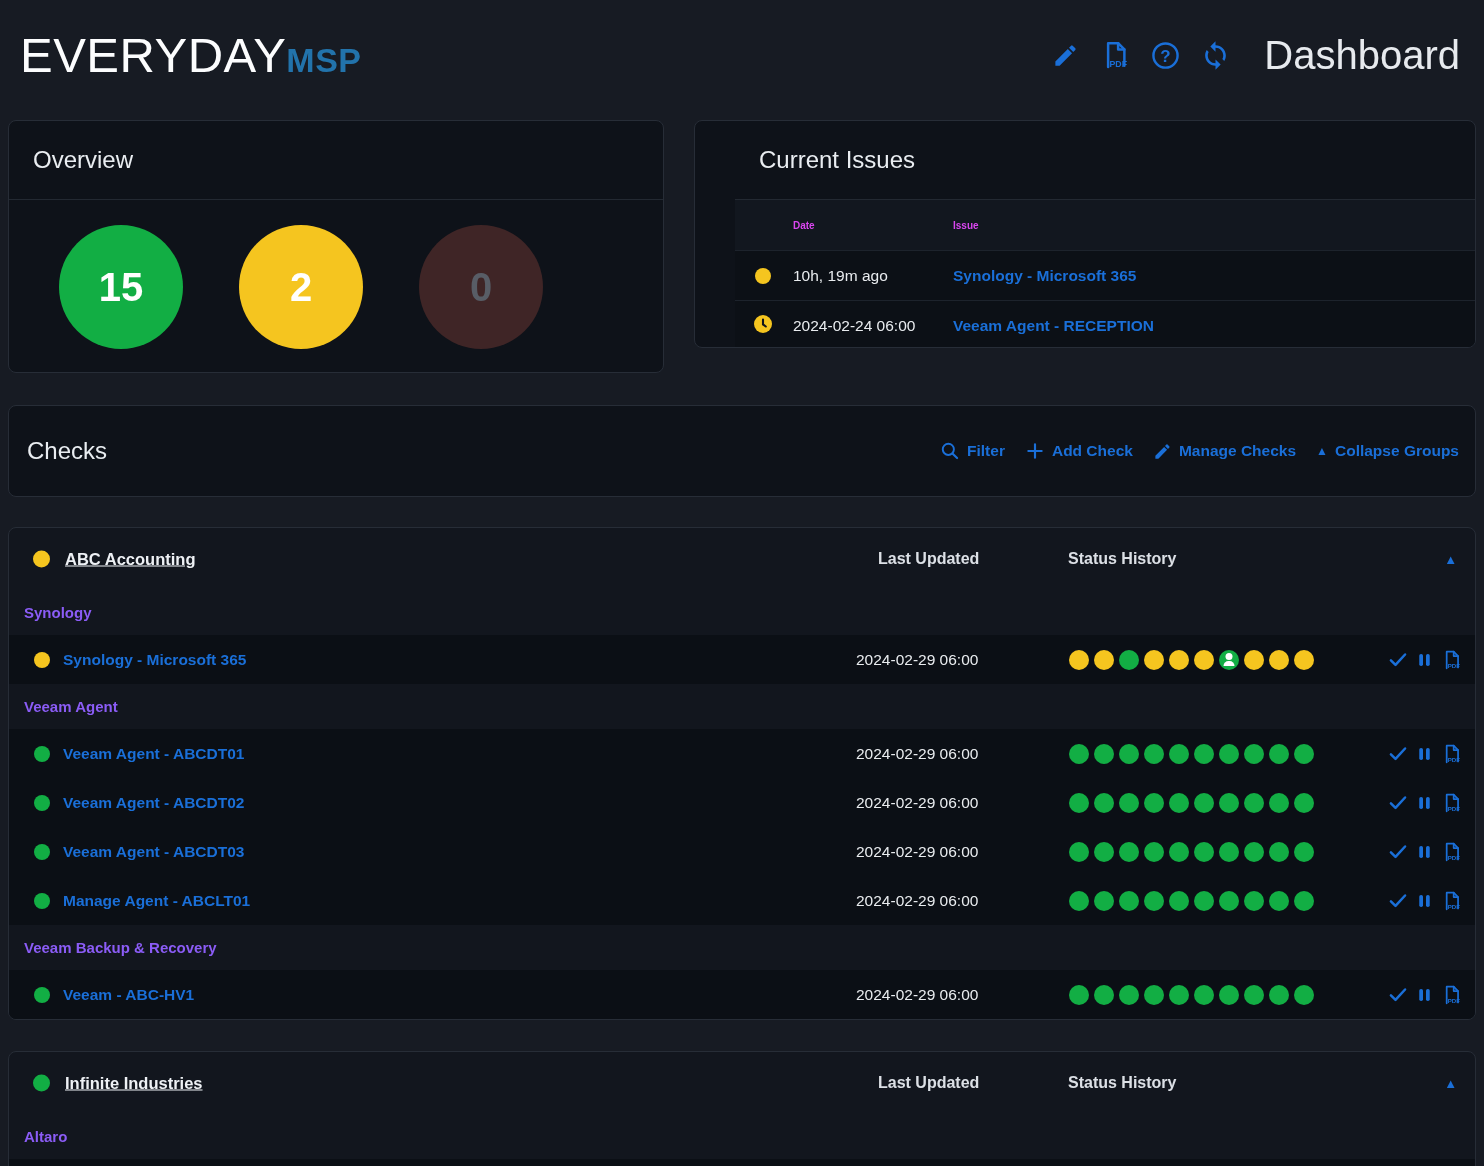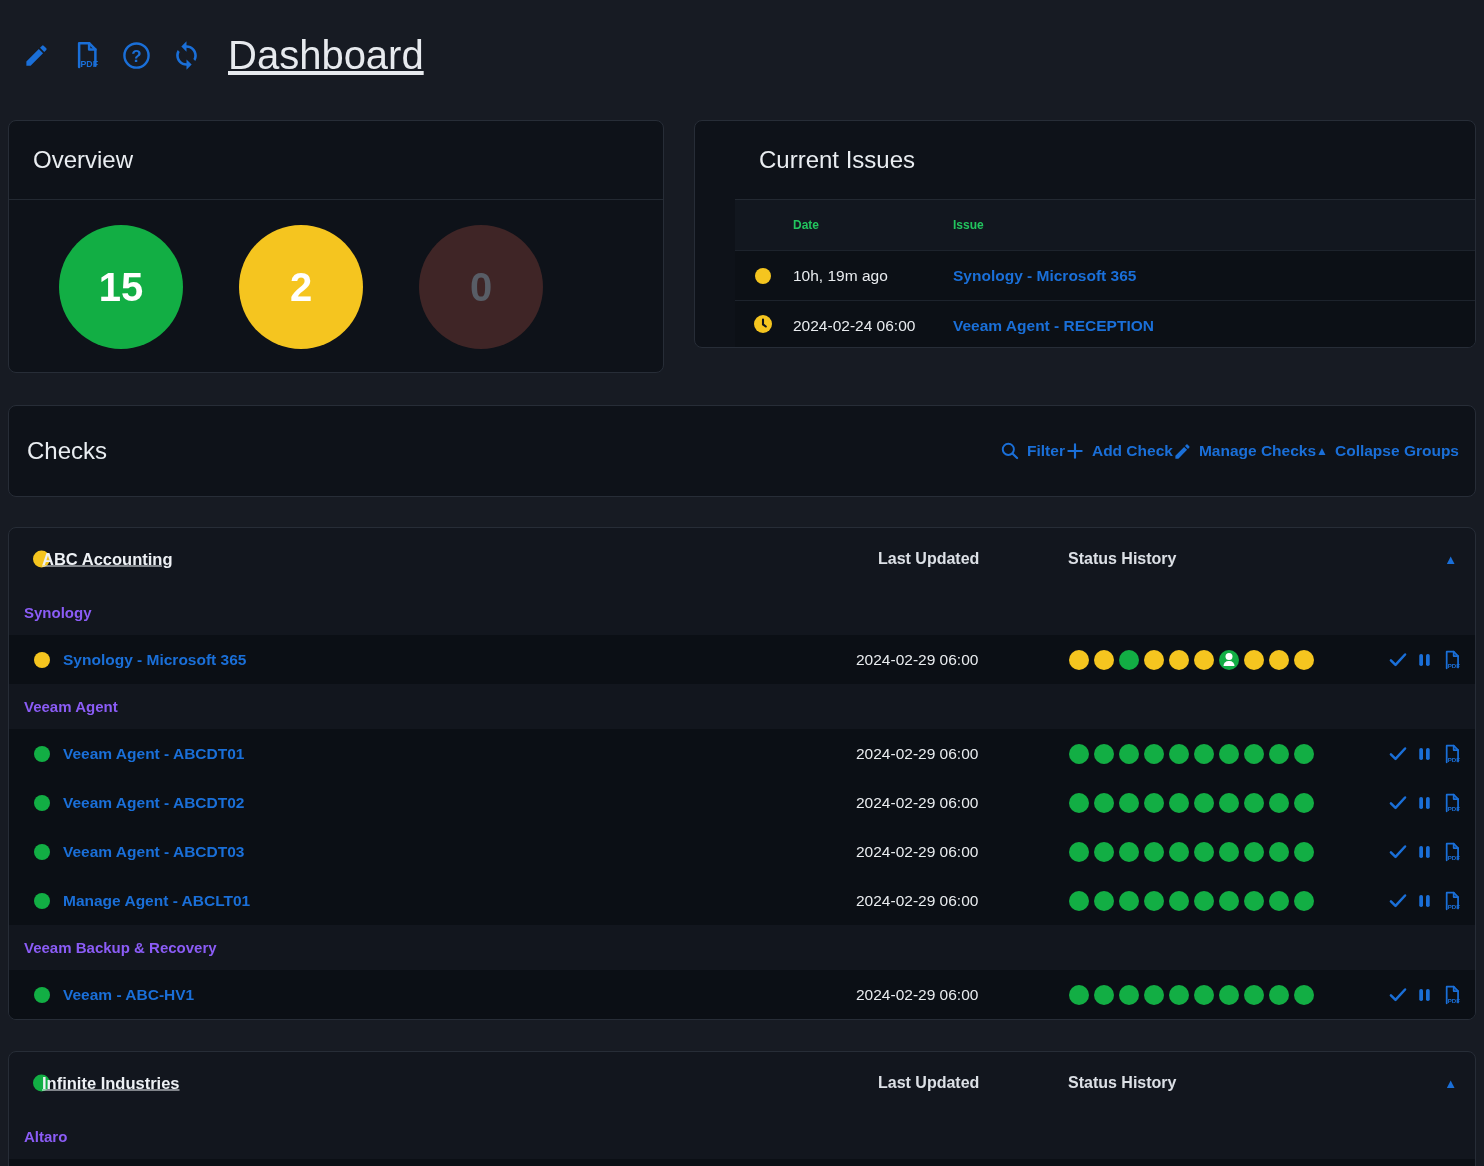--- a/index.html
+++ b/index.html
@@ -8,56 +8,56 @@
     background:#171b23;
     font-family:"Liberation Sans","DejaVu Sans",sans-serif;
   }
   .topbar{height:110px;display:flex;align-items:center;justify-content:space-between;
     padding:0 24px 0 20px;box-sizing:border-box;}
   .logo{display:flex;align-items:baseline;cursor:default;}
   .logo .main{font-size:49px;font-weight:300;color:#fcfdfe;letter-spacing:.5px;font-stretch:semi-condensed;}
   .logo .accent{font-size:34px;font-weight:700;color:#2273ab;letter-spacing:.5px;}
   .topright{display:flex;align-items:center;gap:18px;}
   .ticon{width:32px;height:32px;display:flex;align-items:center;justify-content:center;cursor:pointer;}
-  .apptitle{font-size:40px;color:#e7eaee;margin-left:8px;text-decoration:underline;}
+  .apptitle{font-size:40px;color:#e7eaee;margin-left:15px;}
 
   .content{padding:10px 8px 0;box-sizing:border-box;}
   .card{background:#0e1219;border:1px solid #272d37;border-radius:8px;box-sizing:border-box;overflow:hidden;}
   .toprow{display:flex;gap:30px;align-items:flex-start;}
   .card-title{height:78px;display:flex;align-items:center;padding:0 24px;font-size:24px;
     color:#e9edf1;border-bottom:1px solid #232932;}
 
   .overview-card{width:656px;height:253px;}
   .overview-body{display:flex;gap:56px;padding:25px 0 0 50px;}
   .big-circle{width:124px;height:124px;border-radius:50%;display:flex;align-items:center;
     justify-content:center;font-size:40px;font-weight:700;}
 
   .ci-card{flex:1;height:228px;padding-left:40px;}
   .ci-thead{height:50px;position:relative;background:#12171f;border-bottom:1px solid #1d232c;}
-  .ci-th{position:absolute;top:50%;transform:translateY(-50%);font-size:12px;font-weight:700;color:#22c55e;}
+  .ci-th{position:absolute;top:50%;transform:translateY(-50%);font-size:10px;font-weight:700;color:#d946ef;}
   .ci-th.date{left:58px;} .ci-th.issue{left:218px;}
   .ci-row{height:49px;position:relative;background:#0c1016;border-bottom:1px solid #1d232c;}
   .ci-row:last-child{border-bottom:none;}
   .ci-dot{position:absolute;left:20px;top:50%;transform:translateY(-50%);width:16px;height:16px;border-radius:50%;}
   .ci-clock{position:absolute;left:19px;top:50%;transform:translateY(-50%);}
   .ci-date{position:absolute;left:58px;top:50%;transform:translateY(-50%);font-size:15.5px;color:#e9ecef;}
   .ci-link{position:absolute;left:218px;top:50%;transform:translateY(-50%);font-size:15.5px;
     font-weight:700;color:#1a6fd8;cursor:pointer;text-decoration:none;}
 
   .checks-bar{height:92px;margin-top:32px;display:flex;align-items:center;justify-content:space-between;
     padding:0 16px 0 18px;}
   .checks-title{font-size:24px;color:#e9edf1;}
-  .toolbar{display:flex;align-items:center;}
+  .toolbar{display:flex;align-items:center;gap:20px;}
   .tbtn{display:flex;align-items:center;gap:7px;color:#1a6fd8;font-weight:700;font-size:15.5px;cursor:pointer;}
 
   .gcard{margin-top:30px;background:#12161e;}
   .gcard2{margin-top:31px;}
   .ghead{height:62px;position:relative;}
   .gdot{position:absolute;left:24px;top:50%;transform:translateY(-50%);width:17px;height:17px;border-radius:50%;}
-  .gname{position:absolute;left:33px;top:50%;transform:translateY(-50%);font-size:16.5px;font-weight:700;
+  .gname{position:absolute;left:56px;top:50%;transform:translateY(-50%);font-size:16.5px;font-weight:700;
     color:#eef1f5;text-decoration:underline;cursor:pointer;}
   .hcol{position:absolute;top:50%;transform:translateY(-50%);font-size:16px;font-weight:700;color:#dce0e6;}
   .hcol.upd{left:845px;margin-left:24px;} .hcol.hist{left:1059px;}
   .gcollapse{position:absolute;right:18px;top:50%;transform:translateY(-50%);color:#1a6fd8;
     font-size:13px;cursor:pointer;line-height:1;}
 
   .section{height:45px;display:flex;align-items:center;padding-left:15px;font-size:15px;
     font-weight:700;color:#8b5cf6;}
 
   .crow{height:49px;position:relative;background:#0b0f15;}
@@ -81,20 +81,24 @@
   .ck{fill:none;stroke:#1a6fd8;stroke-width:3;stroke-linecap:round;stroke-linejoin:round;}
   .bluefill{fill:#1a6fd8;}
   .bluestroke{fill:none;stroke:#1a6fd8;stroke-width:2;stroke-linecap:round;stroke-linejoin:round;}
   .pdftext{fill:#1a6fd8;font-size:7px;font-weight:700;font-family:"Liberation Sans",sans-serif;text-anchor:middle;}
   .qtext{fill:#1a6fd8;font-size:14px;font-weight:700;font-family:"Liberation Sans",sans-serif;text-anchor:middle;}
 </style>
 </head>
 <body>
 
 <div class="topbar">
+  <div class="logo">
+    <span class="main">EVERYDAY</span>
+      <span class="accent">MSP</span>
+  </div>
   <div class="topright">
     <span class="ticon">
       <svg viewBox="0 0 24 24" width="27" height="27">
           <path class="bluefill" d="M3 17.25V21h3.75L17.81 9.94l-3.75-3.75L3 17.25zM20.71 7.04c.39-.39.39-1.02 0-1.41l-2.34-2.34a.996.996 0 0 0-1.41 0l-1.83 1.83 3.75 3.75 1.83-1.83z"></path>
         </svg>
     </span>
     <span class="ticon">
       <svg viewBox="0 0 24 24" width="30" height="30">
           <path class="bluestroke" d="M6.5 21.5V2.5h8l5 5v13"></path>
           <path class="bluestroke" d="M14.5 2.5v5h5"></path>

